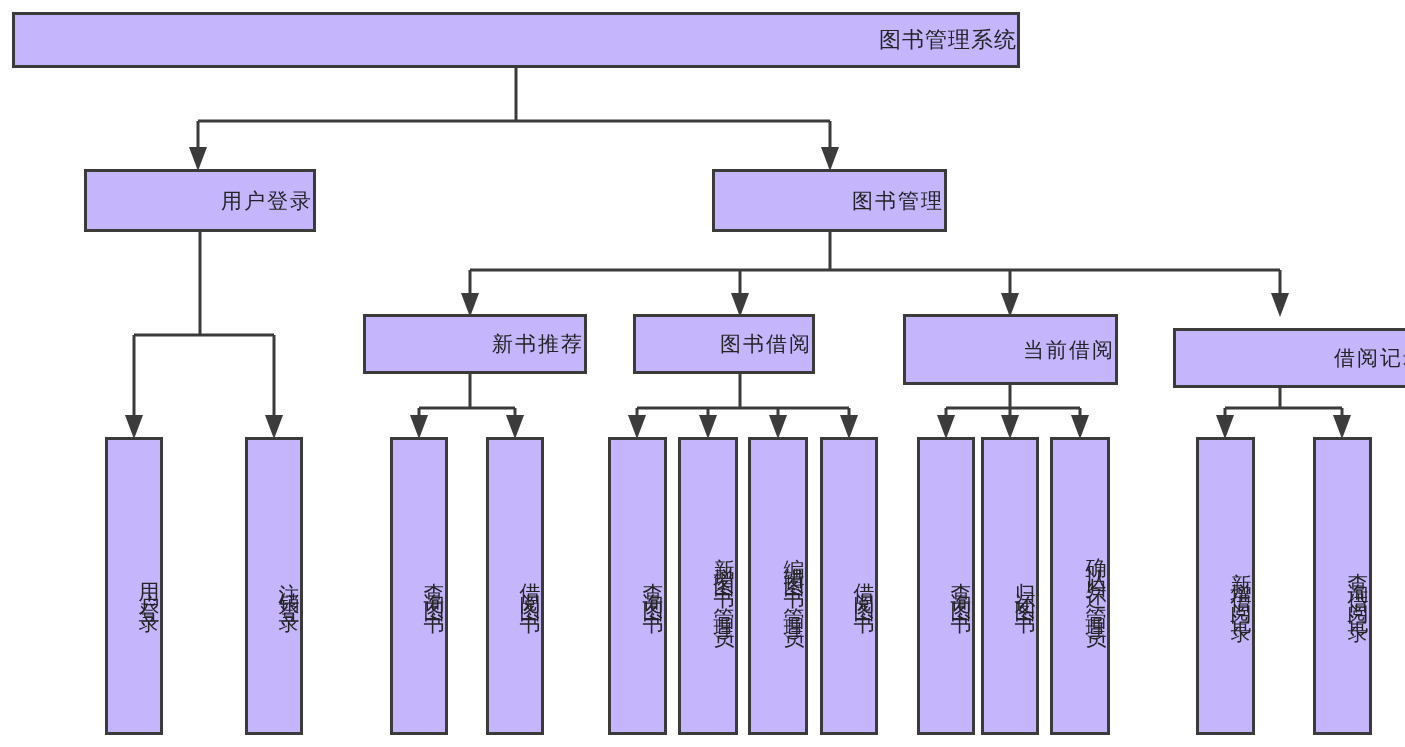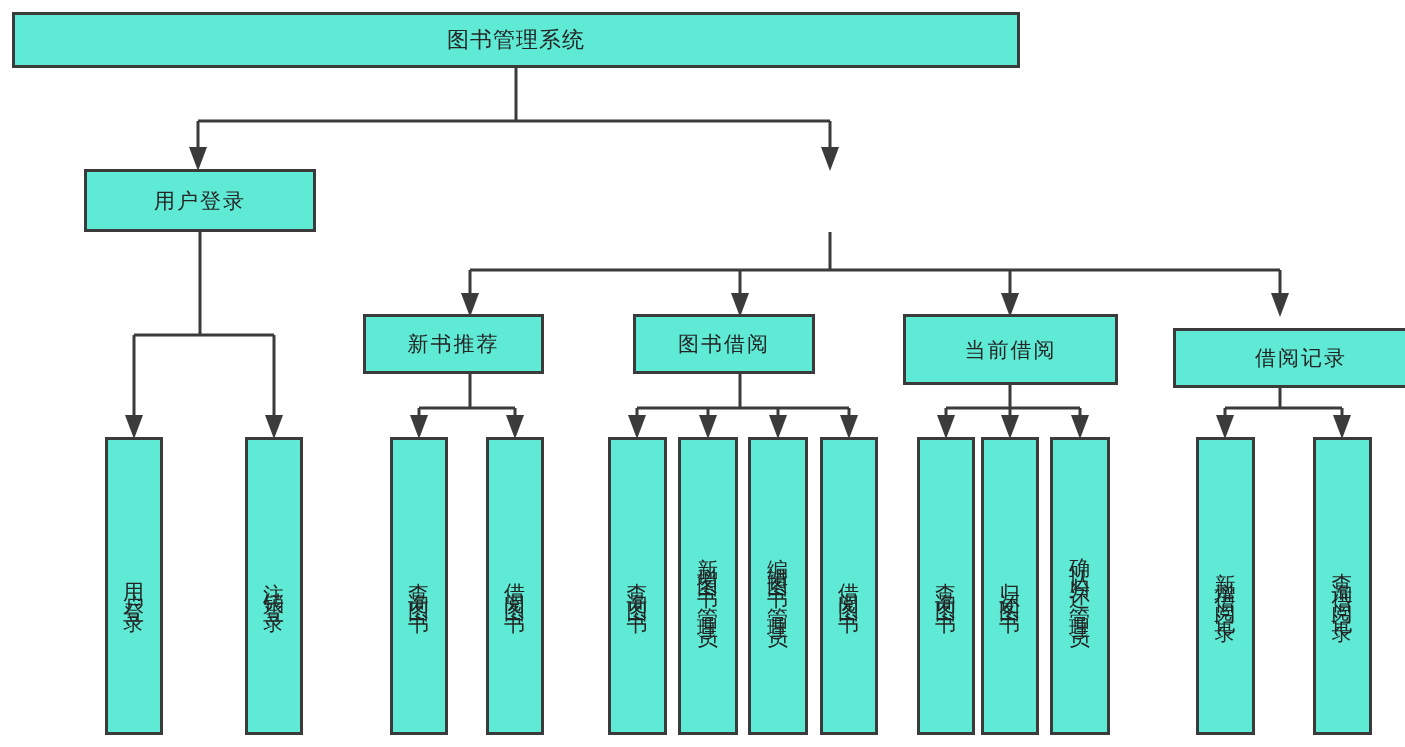--- a/index.html
+++ b/index.html
@@ -16,25 +16,25 @@
   }
   .wires {
     position: absolute;
     left: 0; top: 0;
     width: 1405px; height: 747px;
     pointer-events: none;
   }
   .box {
     position: absolute;
     box-sizing: border-box;
-    background: #5eead4;
+    background: #c4b5fd;
     border: 3px solid #3b3b3b;
     display: flex;
     align-items: center;
-    justify-content: center;
+    justify-content: flex-end;
     color: #242424;
   }
   .h-label {
     font-size: 21px;
     letter-spacing: 2px;
     white-space: nowrap;
   }
   .root-label {
     font-size: 22px;
     letter-spacing: 1px;
@@ -110,22 +110,25 @@
     </g>
   </svg>
 
   <div class="box" style="left:12px;top:12px;width:1008px;height:56px">
     <span class="h-label root-label">图书管理系统</span>
   </div>
 
   <div class="box" style="left:84px;top:169px;width:232px;height:63px">
     <span class="h-label">用户登录</span>
   </div>
+  <div class="box" style="left:712px;top:169px;width:235px;height:63px">
+    <span class="h-label">图书管理</span>
+  </div>
 
-  <div class="box" style="left:363px;top:314px;width:181px;height:60px">
+  <div class="box" style="left:363px;top:314px;width:224px;height:60px">
     <span class="h-label">新书推荐</span>
   </div>
   <div class="box" style="left:633px;top:314px;width:182px;height:60px">
     <span class="h-label">图书借阅</span>
   </div>
   <div class="box" style="left:903px;top:314px;width:215px;height:71px">
     <span class="h-label">当前借阅</span>
   </div>
   <div class="box" style="left:1173px;top:328px;width:256px;height:60px">
     <span class="h-label">借阅记录</span>

